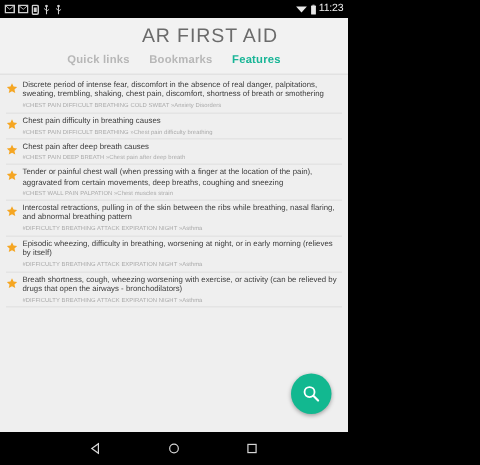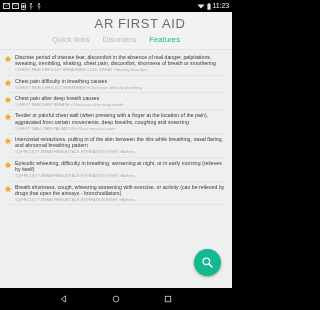--- a/index.html
+++ b/index.html
@@ -47,20 +47,21 @@
     letter-spacing: 0.6px;
     font-weight: 400;
     margin-left: 48px;
   }
   .tabs {
     display: flex;
     justify-content: center;
     align-items: center;
     gap: 13px;
     padding: 3px 0 3px 0;
+    font-weight: bold;
   }
   .tab {
     font-size: 7.5px;
     line-height: 9px;
     color: #b7b7b7;
     letter-spacing: 0.15px;
     padding-bottom: 2px;
     position: relative;
     cursor: pointer;
     white-space: nowrap;
@@ -189,21 +190,21 @@
           <rect x="0.4" y="0.7" width="3.2" height="6" rx="0.4" fill="#e8e8e8"></rect>
         </svg>
       <span class="sb-clock">11:23</span>
     </div>
   </div>
 
   <div class="appbar">
     <div class="app-title">AR FIRST AID</div>
     <div class="tabs">
       <div class="tab">Quick links</div>
-      <div class="tab">Disorders</div>
+      <div class="tab">Bookmarks</div>
       <div class="tab active">Features</div>
     </div>
     <div class="appbar-rule"></div>
   </div>
 
   <div class="list">
 
     <div class="row">
       <svg class="star" viewBox="0 0 20 20">
           <path d="M10 1.2l2.6 5.6 6 .7-4.5 4.1 1.3 6L10 14.6 4.6 17.6l1.3-6L1.4 7.5l6-.7z" fill="#f5a623"></path>

